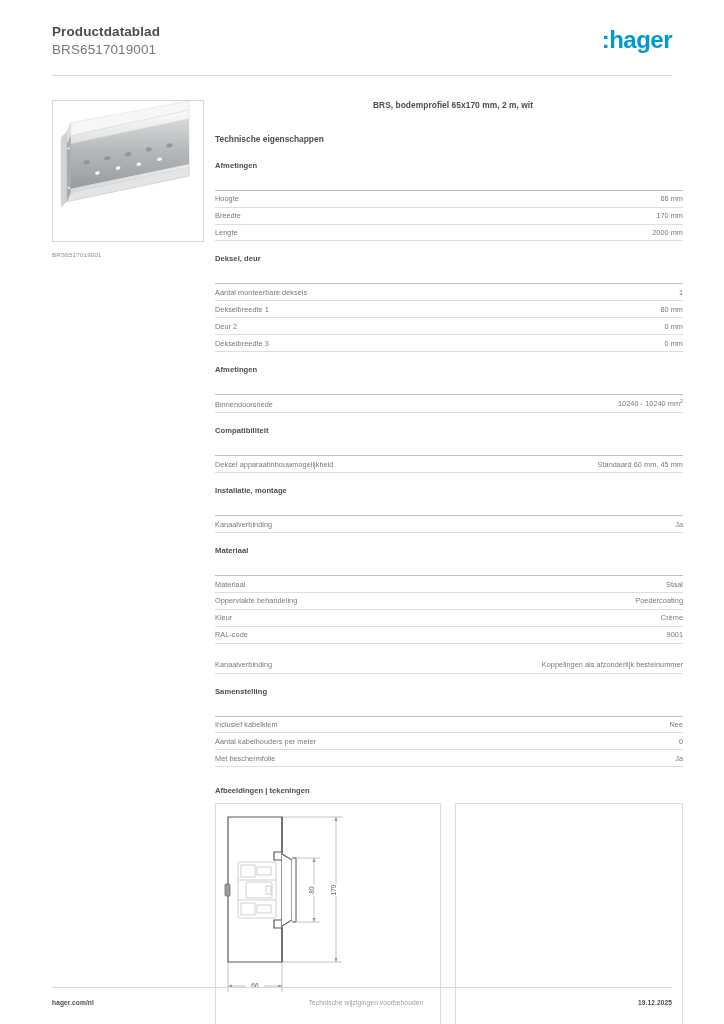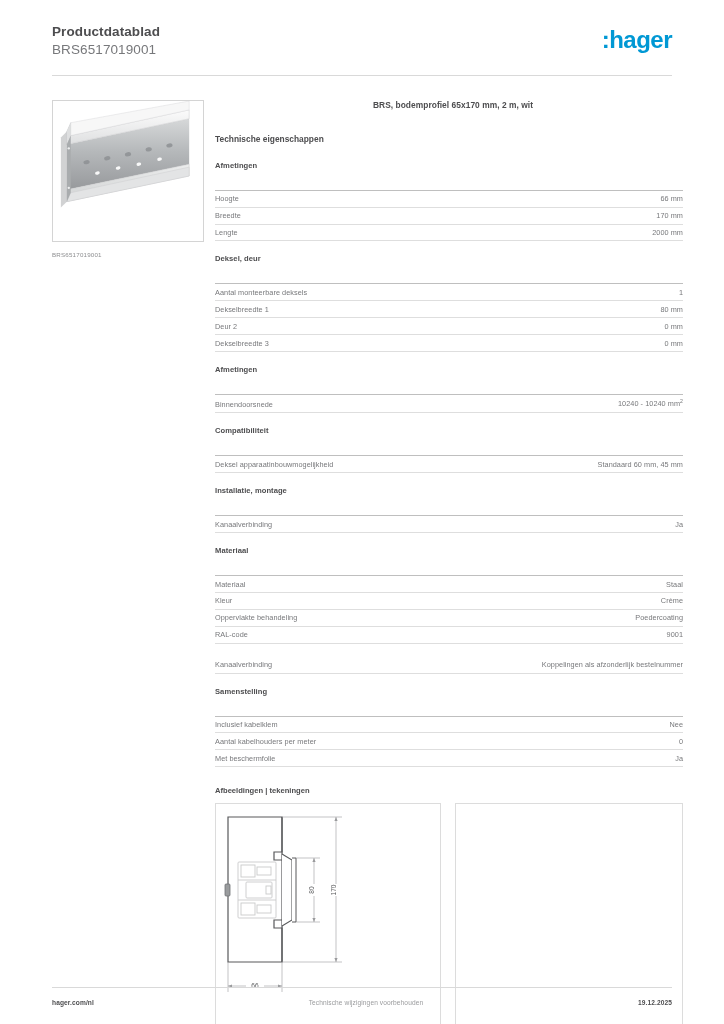--- a/index.html
+++ b/index.html
@@ -326,26 +326,26 @@
               <span class="value">Ja</span>
             </div>
           </div>
           <div class="spec-group">
             <div class="group-title">Materiaal</div>
             <div class="spec-row">
               <span class="label">Materiaal</span>
               <span class="value">Staal</span>
             </div>
             <div class="spec-row">
+              <span class="label">Oppervlakte behandeling</span>
+              <span class="value">Poedercoating</span>
+            </div>
+            <div class="spec-row">
               <span class="label">Kleur</span>
               <span class="value">Crème</span>
-            </div>
-            <div class="spec-row">
-              <span class="label">Oppervlakte behandeling</span>
-              <span class="value">Poedercoating</span>
             </div>
             <div class="spec-row">
               <span class="label">RAL-code</span>
               <span class="value">9001</span>
             </div>
           </div>
           <div class="spec-group">
             <div class="spec-row">
               <span class="label">Kanaalverbinding</span>
               <span class="value">Koppelingen als afzonderlijk bestelnummer</span>

